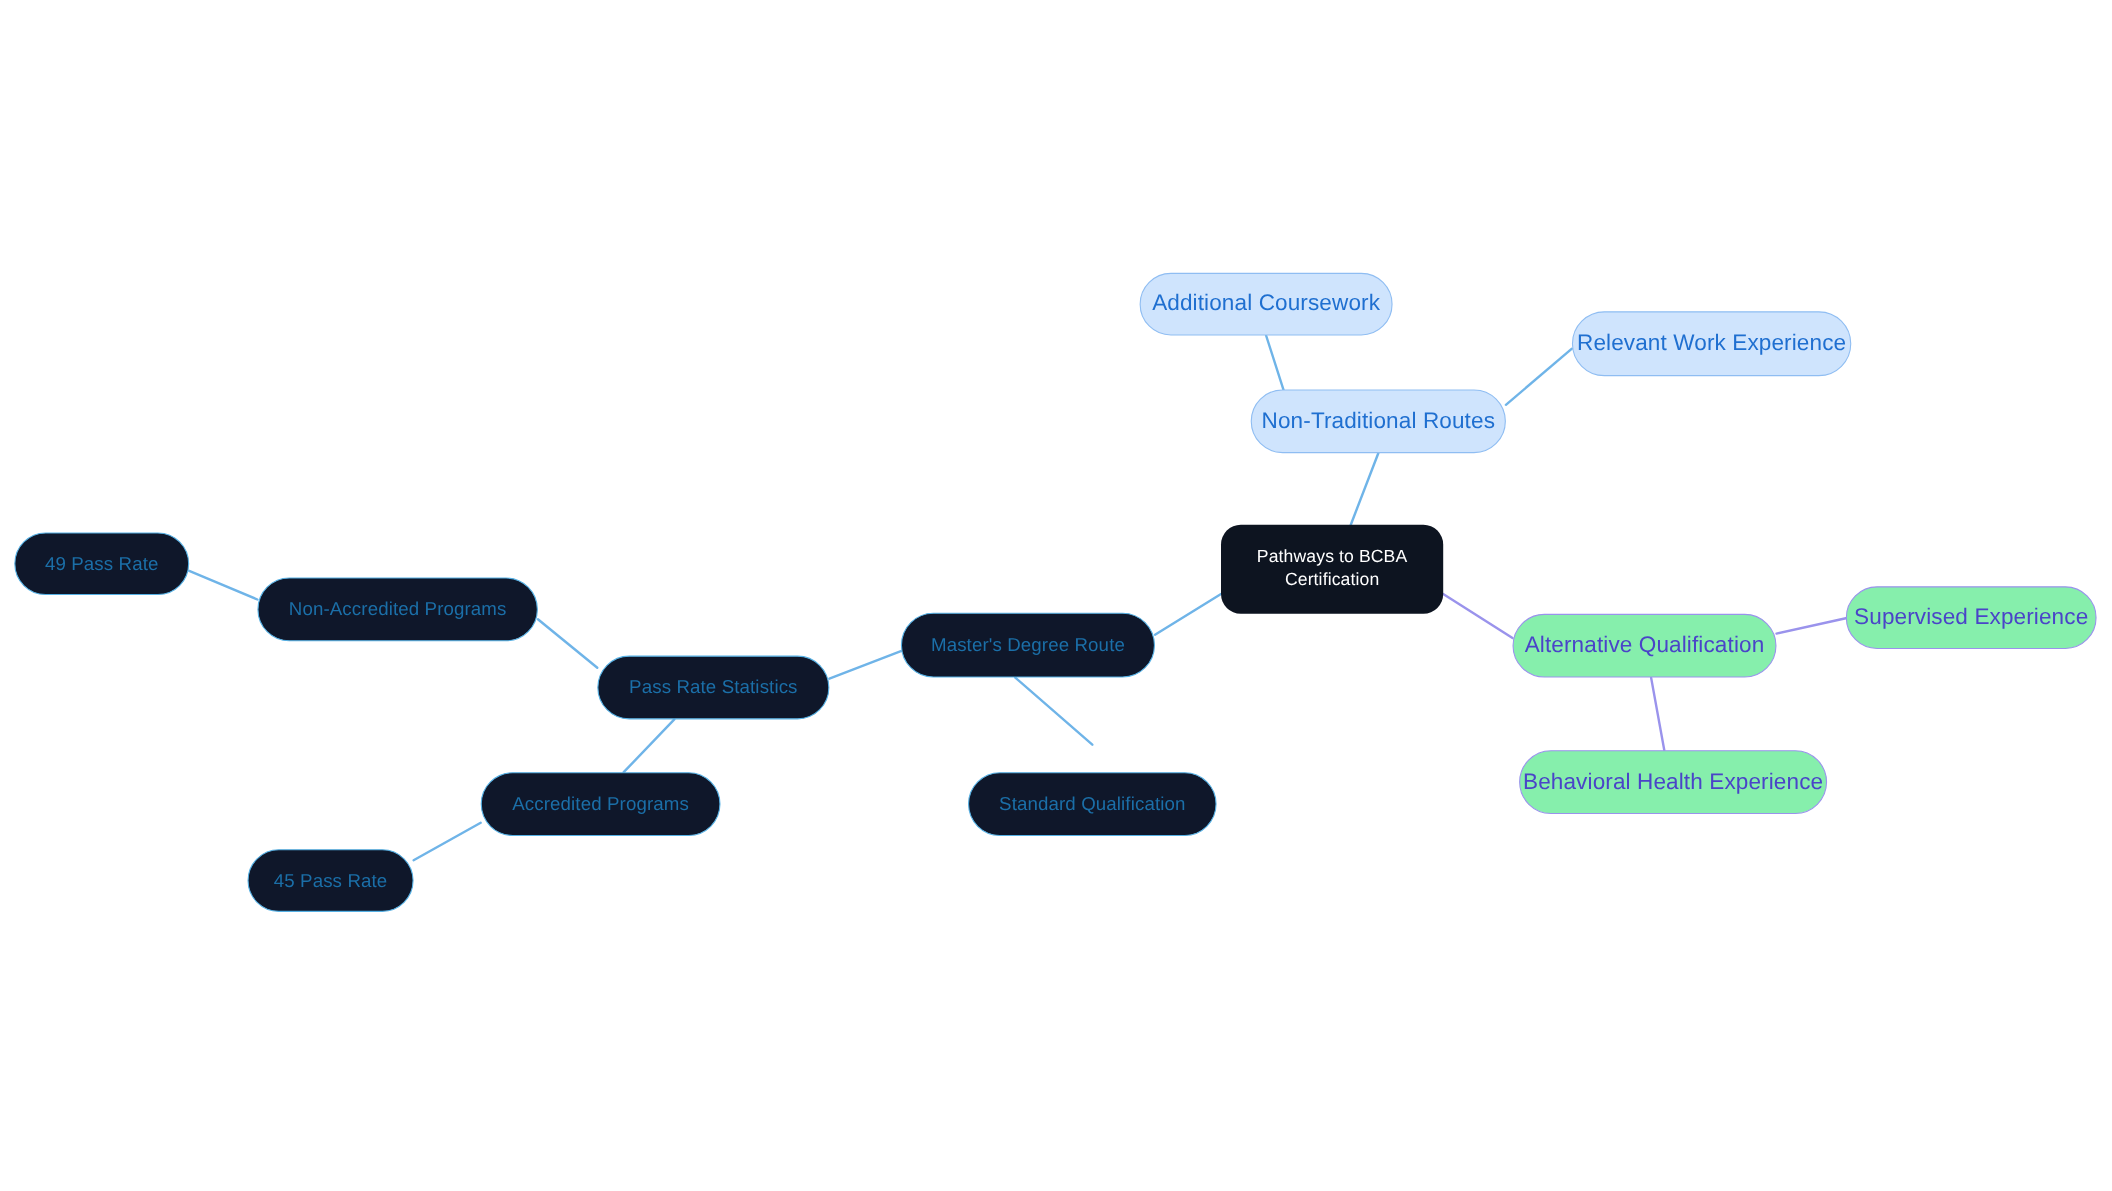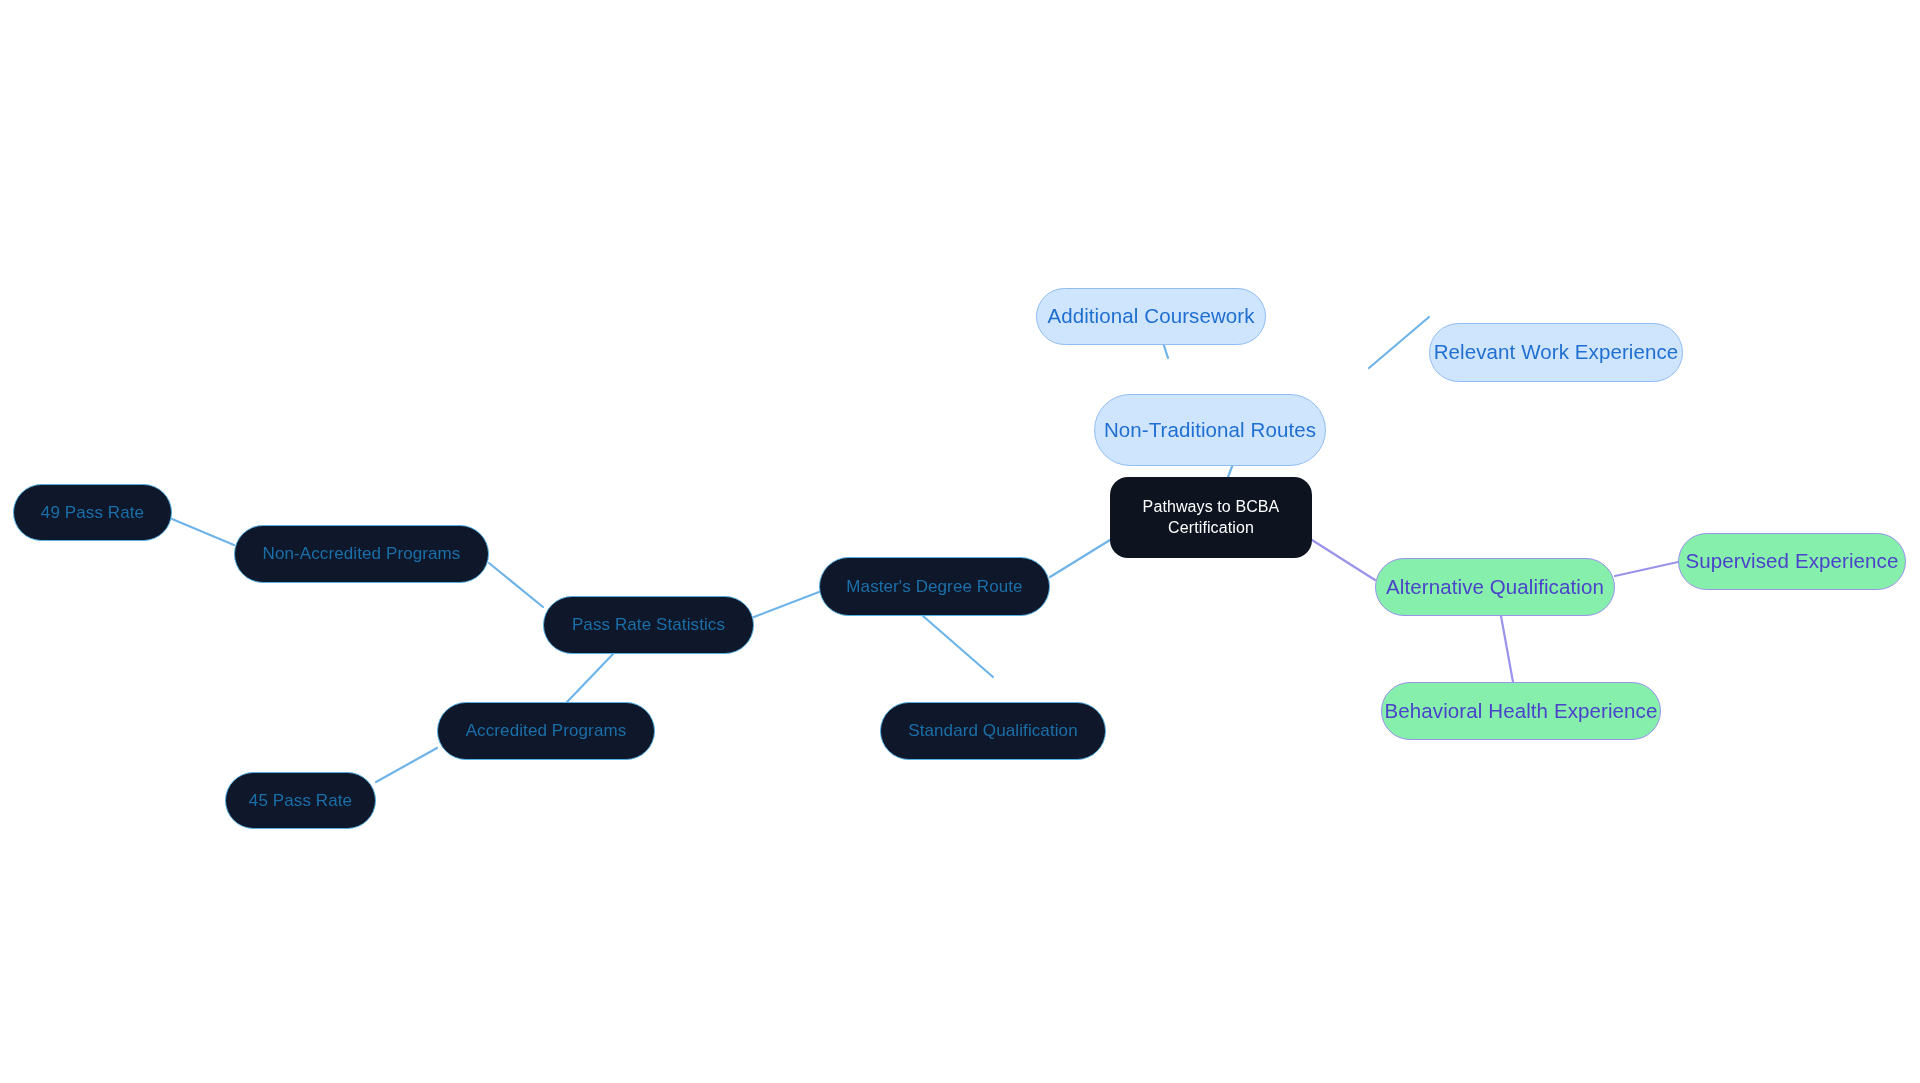--- a/index.html
+++ b/index.html
@@ -49,21 +49,20 @@
     font-size: 16px;
     white-space: normal;
     padding: 6px 14px;
     line-height: 1.3;
   }
   .node-blue {
     background: #cfe4fd;
     border-color: #8fbdf2;
     color: #1f6fd0;
     font-size: 20.5px;
-    margin-top: 40px;
   }
   .node-cyan {
     background: #0f172a;
     border-color: #55b0e4;
     color: #1b6fa8;
     font-size: 17px;
   }
   .node-purple {
     background: #86efac;
     border-color: #9a93ec;
@@ -85,21 +84,21 @@
       <line x1="543" y1="607" x2="489" y2="563" stroke="#6fb4e8" stroke-width="2.2" stroke-linecap="round"></line>
       <line x1="234" y1="545" x2="172" y2="519" stroke="#6fb4e8" stroke-width="2.2" stroke-linecap="round"></line>
       <line x1="613" y1="654" x2="567" y2="702" stroke="#6fb4e8" stroke-width="2.2" stroke-linecap="round"></line>
       <line x1="437" y1="748" x2="376" y2="782" stroke="#6fb4e8" stroke-width="2.2" stroke-linecap="round"></line>
       <line x1="1312" y1="540" x2="1375" y2="580" stroke="#9a93ec" stroke-width="2.2" stroke-linecap="round"></line>
       <line x1="1615" y1="576" x2="1678" y2="562" stroke="#9a93ec" stroke-width="2.2" stroke-linecap="round"></line>
       <line x1="1501" y1="616" x2="1513" y2="682" stroke="#9a93ec" stroke-width="2.2" stroke-linecap="round"></line>
     </svg>
   <div id="node-layer">
       <div class="node node-root" style="left: 1110px; top: 477px; width: 202px; height: 81px;">Pathways to BCBA Certification</div>
-      <div class="node node-blue" style="left: 1094px; top: 354px; width: 232px; height: 72px;">Non-Traditional Routes</div>
+      <div class="node node-blue" style="left: 1137px; top: 354px; width: 232px; height: 58px;">Non-Traditional Routes</div>
       <div class="node node-blue" style="left: 1036px; top: 248px; width: 230px; height: 57px;">Additional Coursework</div>
       <div class="node node-blue" style="left: 1429px; top: 283px; width: 254px; height: 59px;">Relevant Work Experience</div>
       <div class="node node-cyan" style="left: 819px; top: 557px; width: 231px; height: 59px;">Master's Degree Route</div>
       <div class="node node-cyan" style="left: 880px; top: 702px; width: 226px; height: 58px;">Standard Qualification</div>
       <div class="node node-cyan" style="left: 543px; top: 596px; width: 211px; height: 58px;">Pass Rate Statistics</div>
       <div class="node node-cyan" style="left: 234px; top: 525px; width: 255px; height: 58px;">Non-Accredited Programs</div>
       <div class="node node-cyan" style="left: 13px; top: 484px; width: 159px; height: 57px;">49 Pass Rate</div>
       <div class="node node-cyan" style="left: 437px; top: 702px; width: 218px; height: 58px;">Accredited Programs</div>
       <div class="node node-cyan" style="left: 225px; top: 772px; width: 151px; height: 57px;">45 Pass Rate</div>
       <div class="node node-purple" style="left: 1375px; top: 558px; width: 240px; height: 58px;">Alternative Qualification</div>

